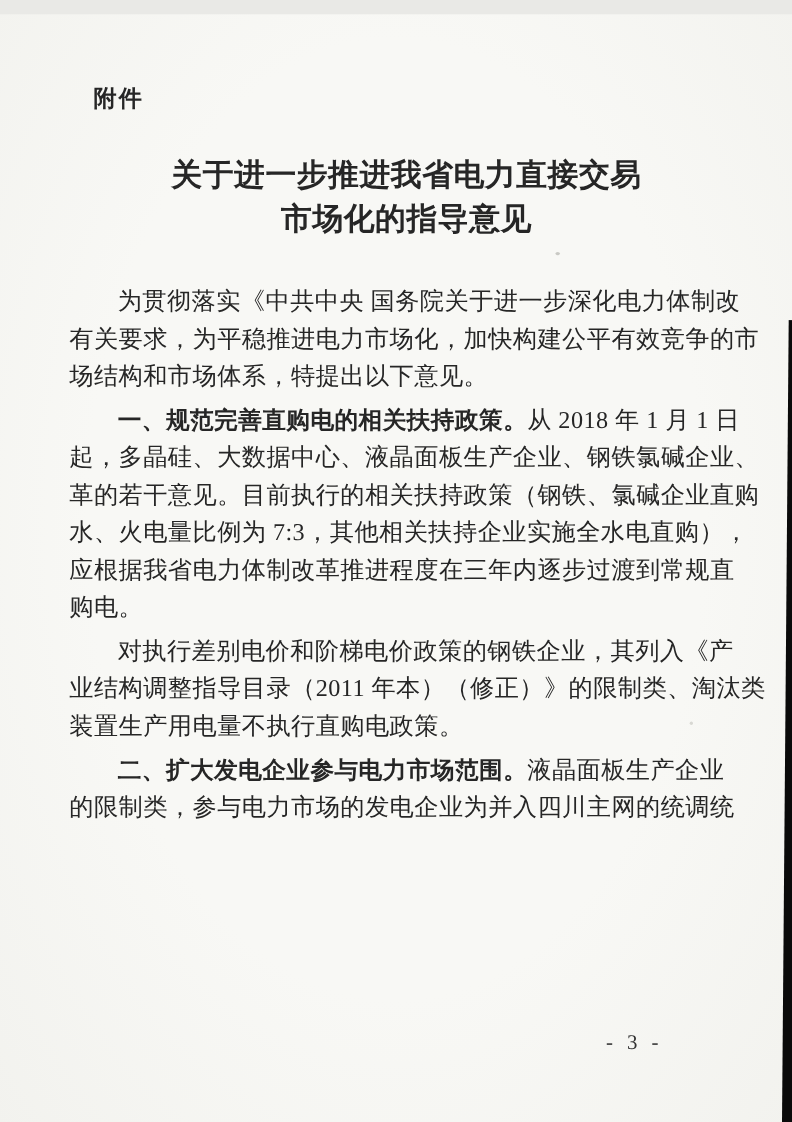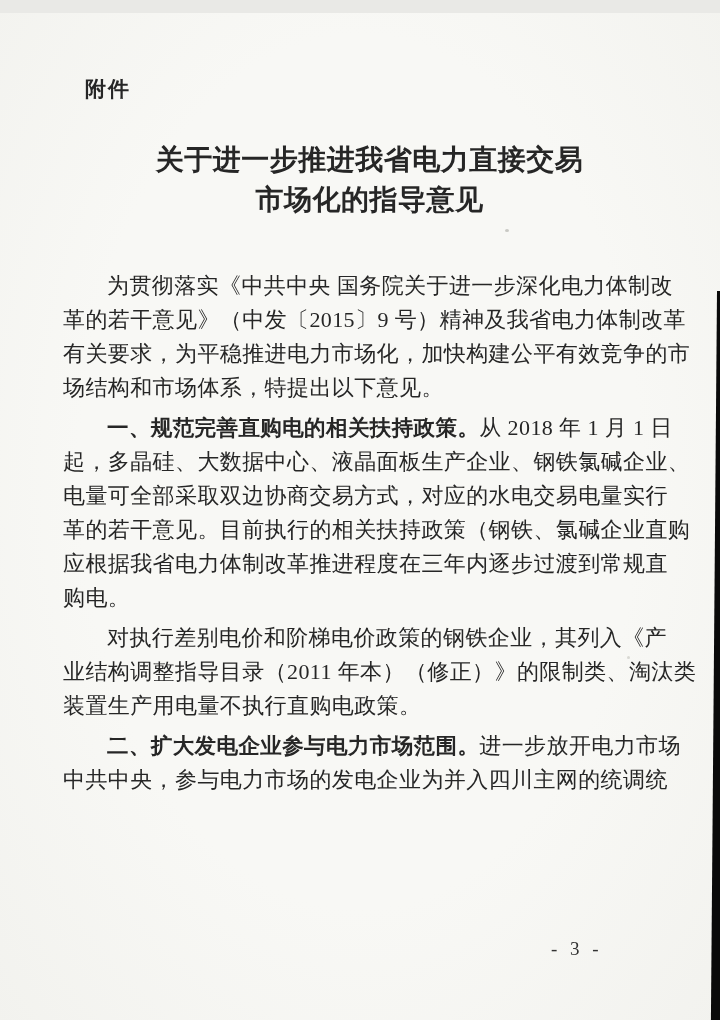--- a/index.html
+++ b/index.html
@@ -30,21 +30,21 @@
     padding-left: 19px;
   }
   .title-line {
     font-size: 28px;
     font-weight: 700;
     line-height: 40px;
     letter-spacing: 0.5px;
   }
   .body {
     position: absolute;
-    left: 63px; top: 256px;
+    left: 63px; top: 244px;
     width: 600px;
   }
   .paragraph + .paragraph { margin-top: 6px; }
   .line {
     height: 34px;
     line-height: 34px;
     font-size: 22px;
     letter-spacing: 0.4px;
     white-space: nowrap;
   }
@@ -86,42 +86,41 @@
   <div class="attachment">附件</div>
 
   <div class="title-block">
     <div class="title-line">关于进一步推进我省电力直接交易</div>
     <div class="title-line">市场化的指导意见</div>
   </div>
 
   <div class="body">
       <div class="paragraph">
         <div class="line indent"><span>为贯彻落实《中共中央 国务院关于进一步深化电力体制改</span></div>
-        <div class="line"><span>革的若干意见》（中发〔2015〕9 号）精神及我省电力体制改革</span></div>
         <div class="line"><span>有关要求，为平稳推进电力市场化，加快构建公平有效竞争的市</span></div>
         <div class="line"><span>场结构和市场体系，特提出以下意见。</span></div>
       </div>
       <div class="paragraph">
         <div class="line indent"><span class="seg-bold">一、规范完善直购电的相关扶持政策。</span><span>从 2018 年 1 月 1 日</span></div>
         <div class="line"><span>起，多晶硅、大数据中心、液晶面板生产企业、钢铁氯碱企业、</span></div>
-        <div class="line"><span>电量可全部采取双边协商交易方式，对应的水电交易电量实行</span></div>
         <div class="line"><span>革的若干意见。目前执行的相关扶持政策（钢铁、氯碱企业直购</span></div>
+        <div class="line"><span>水、火电量比例为 7:3，其他相关扶持企业实施全水电直购），</span></div>
         <div class="line"><span>应根据我省电力体制改革推进程度在三年内逐步过渡到常规直</span></div>
         <div class="line"><span>购电。</span></div>
       </div>
       <div class="paragraph">
       </div>
       <div class="paragraph">
         <div class="line indent"><span>对执行差别电价和阶梯电价政策的钢铁企业，其列入《产</span></div>
         <div class="line"><span>业结构调整指导目录（2011 年本）（修正）》的限制类、淘汰类</span></div>
         <div class="line"><span>装置生产用电量不执行直购电政策。</span></div>
       </div>
       <div class="paragraph">
-        <div class="line indent"><span class="seg-bold">二、扩大发电企业参与电力市场范围。</span><span>进一步放开电力市场</span></div>
-        <div class="line"><span>中共中央，参与电力市场的发电企业为并入四川主网的统调统</span></div>
+        <div class="line indent"><span class="seg-bold">二、扩大发电企业参与电力市场范围。</span><span>液晶面板生产企业</span></div>
+        <div class="line"><span>的限制类，参与电力市场的发电企业为并入四川主网的统调统</span></div>
       </div>
     </div>
 
   <div class="page-number">- 3 -</div>
 
   <div class="scan-bar"></div>
   <div class="speck s1"></div>
   <div class="speck s2"></div>
 
 </div>

